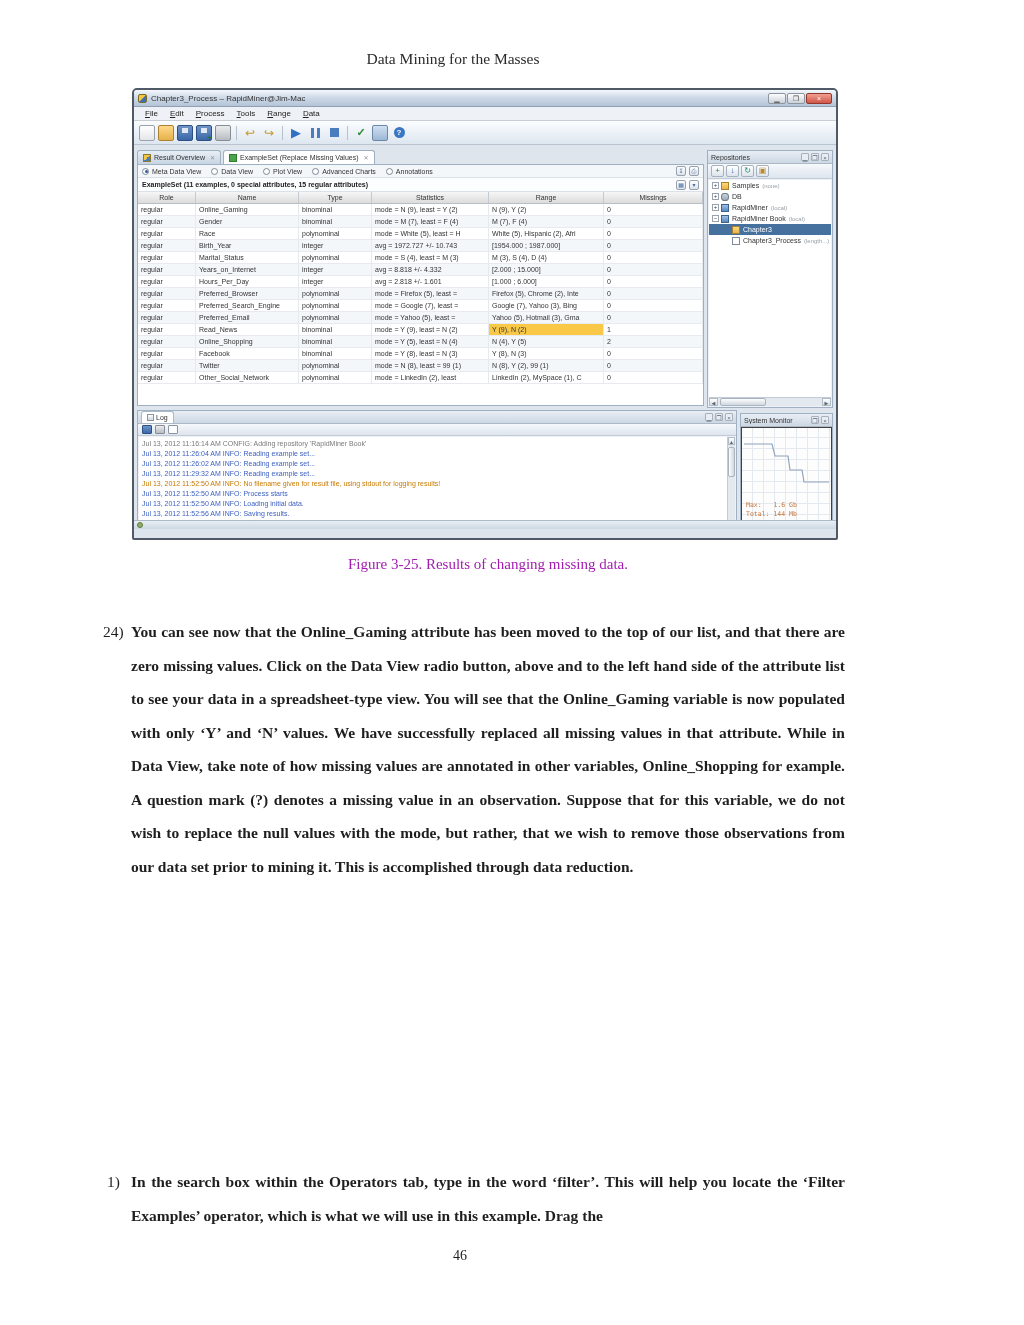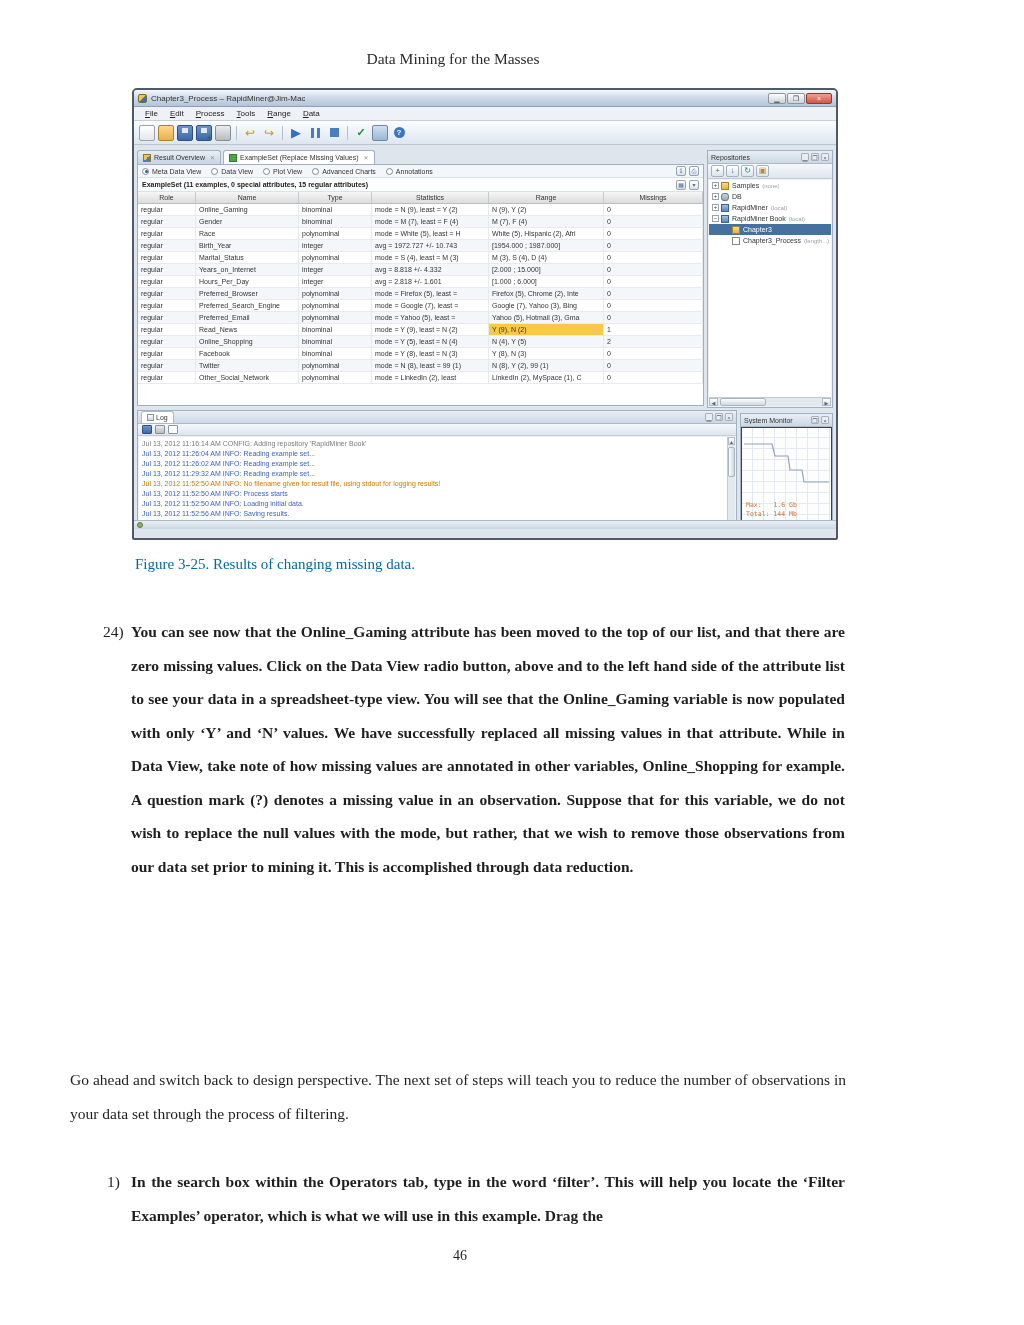--- a/index.html
+++ b/index.html
@@ -3,22 +3,22 @@
 <meta charset="utf-8">
 <style>
   * { box-sizing: border-box; margin: 0; padding: 0; }
   html,body { background:#ffffff; }
   .page { position:relative; width:1024px; height:1325px; background:#fff;
           font-family:"Liberation Serif", serif; color:#1d1d1d; overflow:hidden; }
 
   
   .doc-title { position:absolute; top:50px; left:53px; width:800px; text-align:center;
                font-size:15.5px; color:#2a2a2a; }
-  .fig-caption { position:absolute; top:556px; left:135px; width:706px; text-align:left;
-                 font-size:15px; color:#0369a1; }
+  .fig-caption { position:absolute; top:556px; left:135px; width:706px; text-align:center;
+                 font-size:15px; color:#a21caf; }
   .para { position:absolute; font-size:15.5px; line-height:33.5px; color:#1f1f1f; }
   .para .num { position:absolute; left:0; top:0; }
   .para .ptext { margin-left:28px; text-align:justify;font-weight:bold; }
   .p21 { left:103px; top:615px; width:742px; }
   .heading-bar { position:absolute; left:65px; top:993px; width:790px; height:44px;
                  background:linear-gradient(180deg, var(--heading_top,#41719f), var(--heading_bg,#2d5d8e) 45%);
                  color:var(--heading_text,#fff); font-weight:bold; font-size:17.5px;
                  line-height:44px; padding-left:11px; letter-spacing:.5px; }
   .p-red { left:70px; top:1063px; width:776px; text-align:justify; }
   .item1 { left:107px; top:1165px; width:738px; }
@@ -579,21 +579,20 @@
   </div>
 
   <div class="fig-caption">Figure 3-25.  Results of changing missing data.</div>
 
   <div class="para p21">
     <span class="num">24)</span>
     <div class="ptext">You can see now that the Online_Gaming attribute has been moved to the top of our list, and that there are zero missing values.  Click on the Data View radio button, above and to the left hand side of the attribute list to see your data in a spreadsheet-type view.  You will see that the Online_Gaming variable is now populated with only ‘Y’ and ‘N’ values.  We have successfully replaced all missing values in that attribute.  While in Data View, take note of how missing values are annotated in other variables, Online_Shopping for example.  A question mark (?) denotes a missing value in an observation.  Suppose that for this variable, we do not wish to replace the null values with the mode, but rather, that we wish to remove those observations from our data set prior to mining it.  This is accomplished through data reduction.</div>
   </div>
 
 
-  <div class="para p-red">Go ahead and switch back to design perspective.  The next set of steps will teach you to reduce the number of observations in your data set through the process of filtering.</div>
 
   <div class="para item1">
     <span class="num">1)</span>
     <div class="ptext">In the search box within the Operators tab, type in the word ‘filter’.  This will help you locate the ‘Filter Examples’ operator, which is what we will use in this example.  Drag the</div>
   </div>
 
   <div class="page-num">46</div>
 </div>
 
 </body></html>

